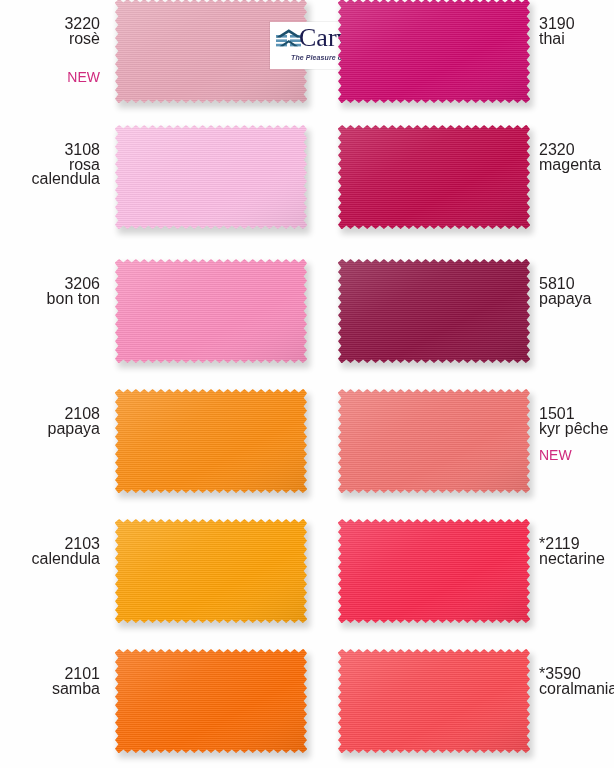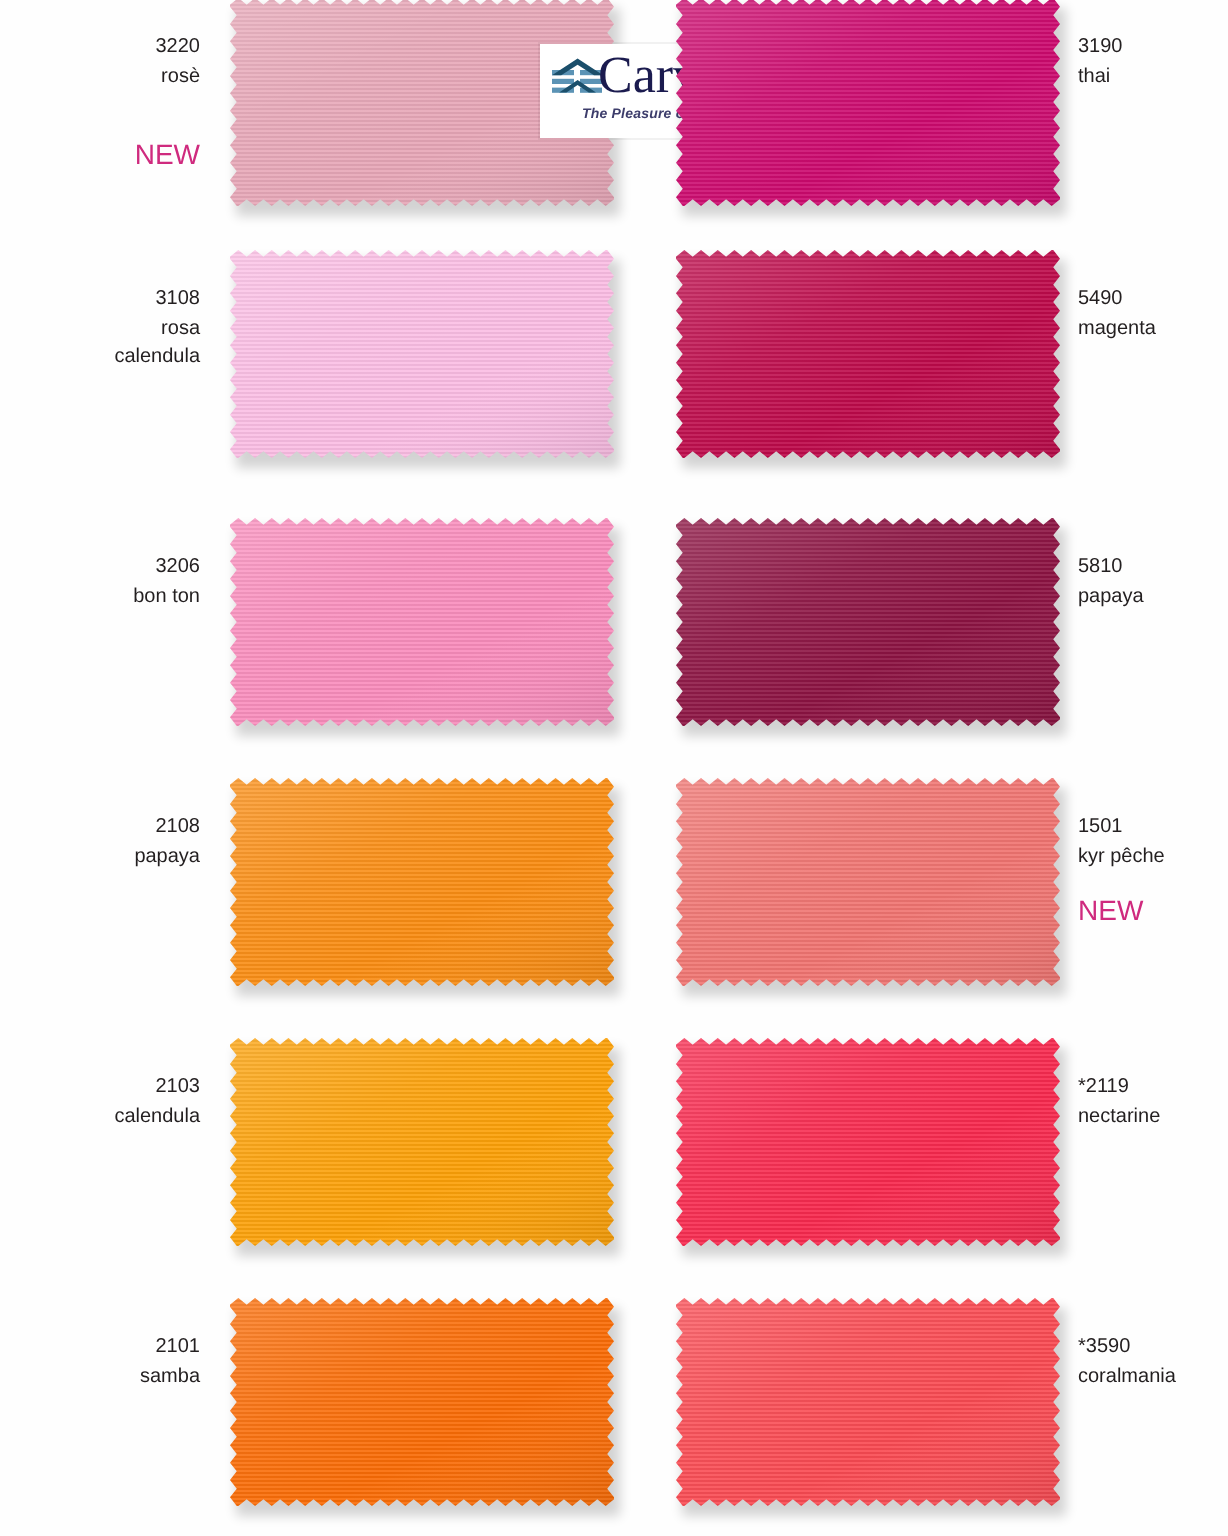--- a/index.html
+++ b/index.html
@@ -63,21 +63,21 @@
     opacity: 0.17;
     filter: blur(3px);
   }
 
   
   .pinked-svg { position: absolute; left: 0; top: 0; }
 
   
   .label {
     position: absolute;
-    font-size: 10px;
+    font-size: 16px;
     line-height: 14.5px;
     color: #231f20;
     white-space: nowrap;
   }
   .cell.left .label {
     right: 207px;
     top: 31px;
     text-align: right;
   }
   .cell.right .label {
@@ -270,21 +270,21 @@
               </pattern>
             </defs>
             <g clip-path="url(#pink3)">
               <rect width="192" height="104" fill="#bd0a4a"></rect>
               <rect width="192" height="104" fill="url(#pink3p)"></rect>
               <rect width="192" height="104" fill="url(#pink3g)"></rect>
             </g>
           </svg>
         </div>
         <div class="label">
-          <span class="code">5490</span>
+          <span class="code">2320</span>
           <span class="nm">magenta</span>
         </div>
       </div>
     </div>
     <div class="row" style="top: 246px;">
       <div class="cell left">
         <div class="swatch-wrap">
           <div class="swatch-shadow"></div>
           <svg class="pinked-svg" width="192" height="104">
             <defs>

